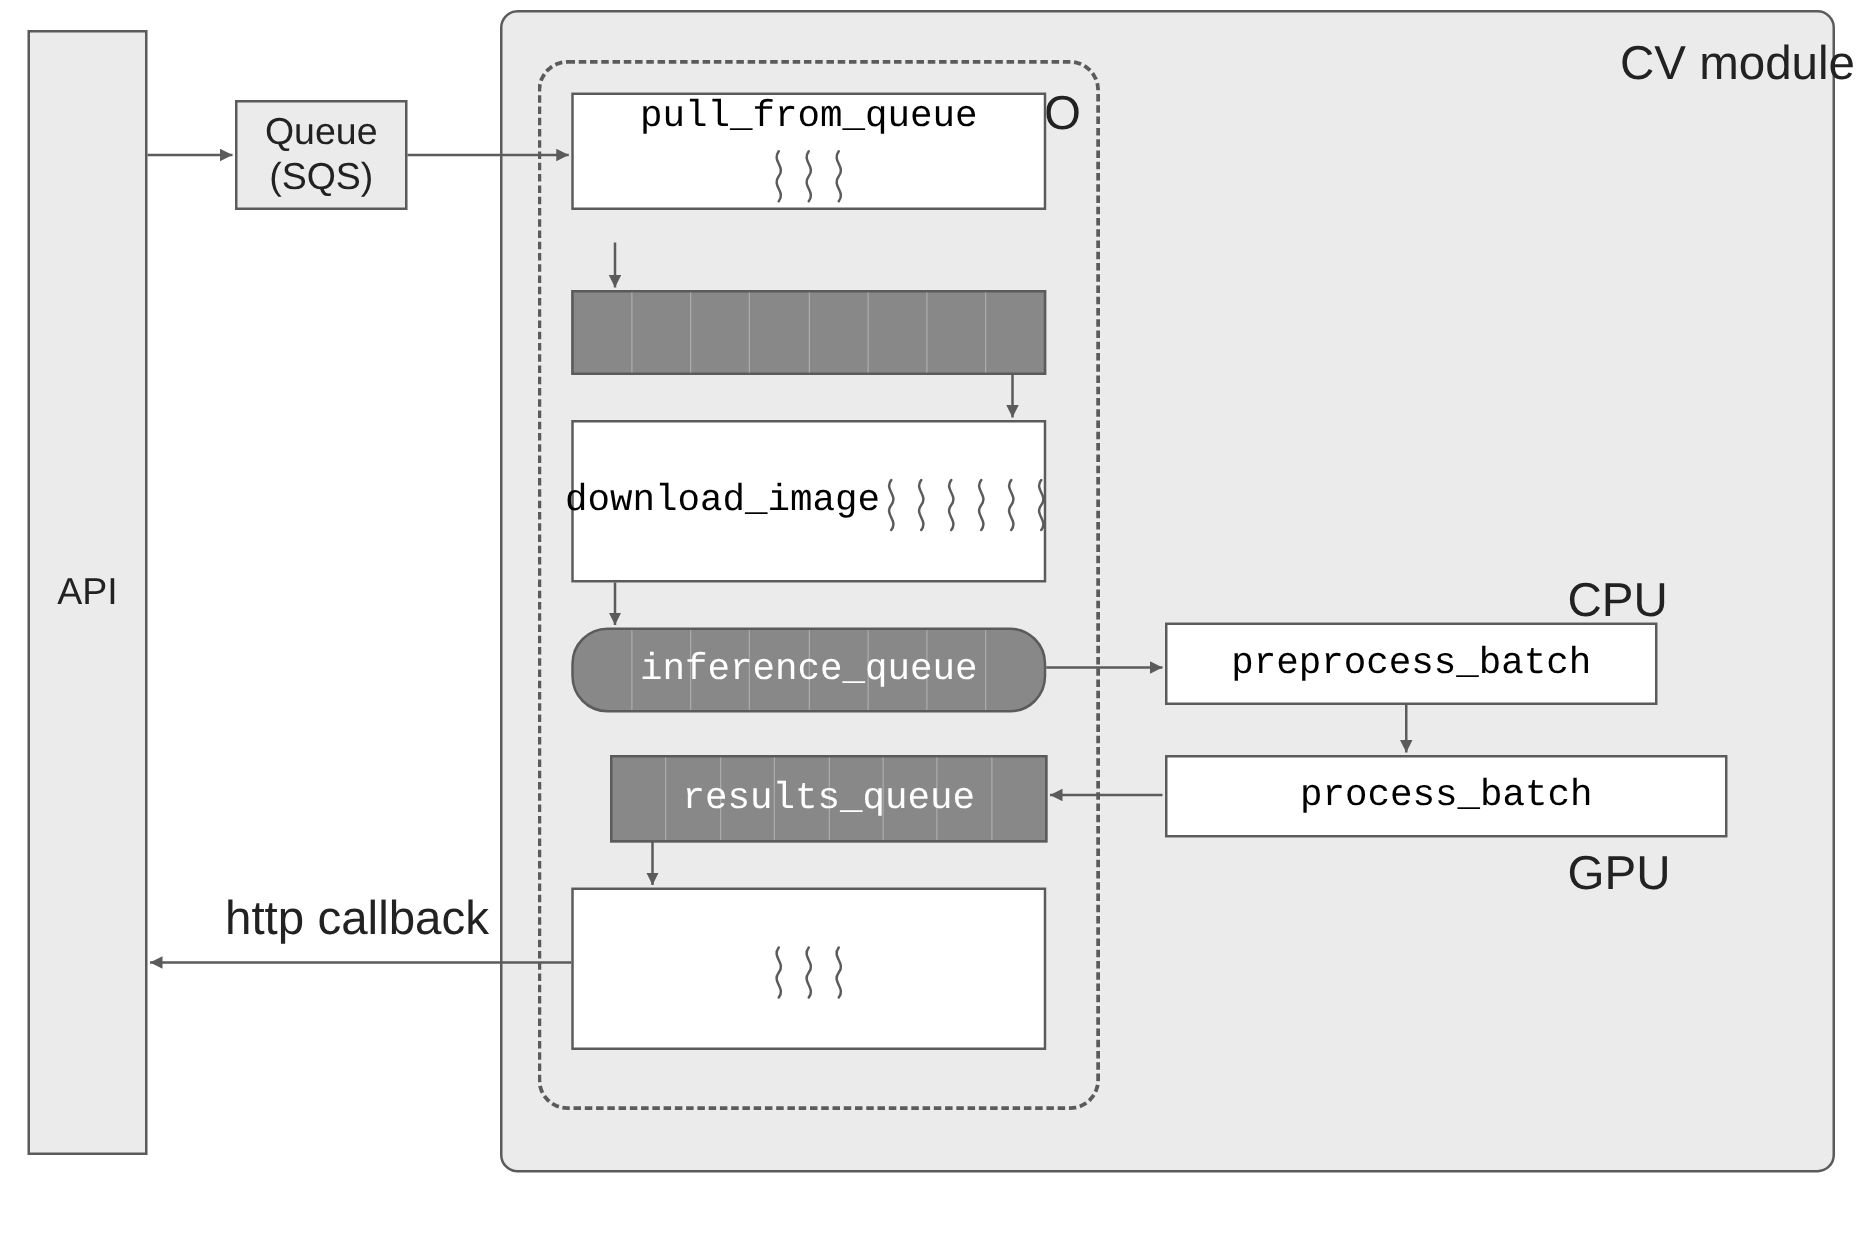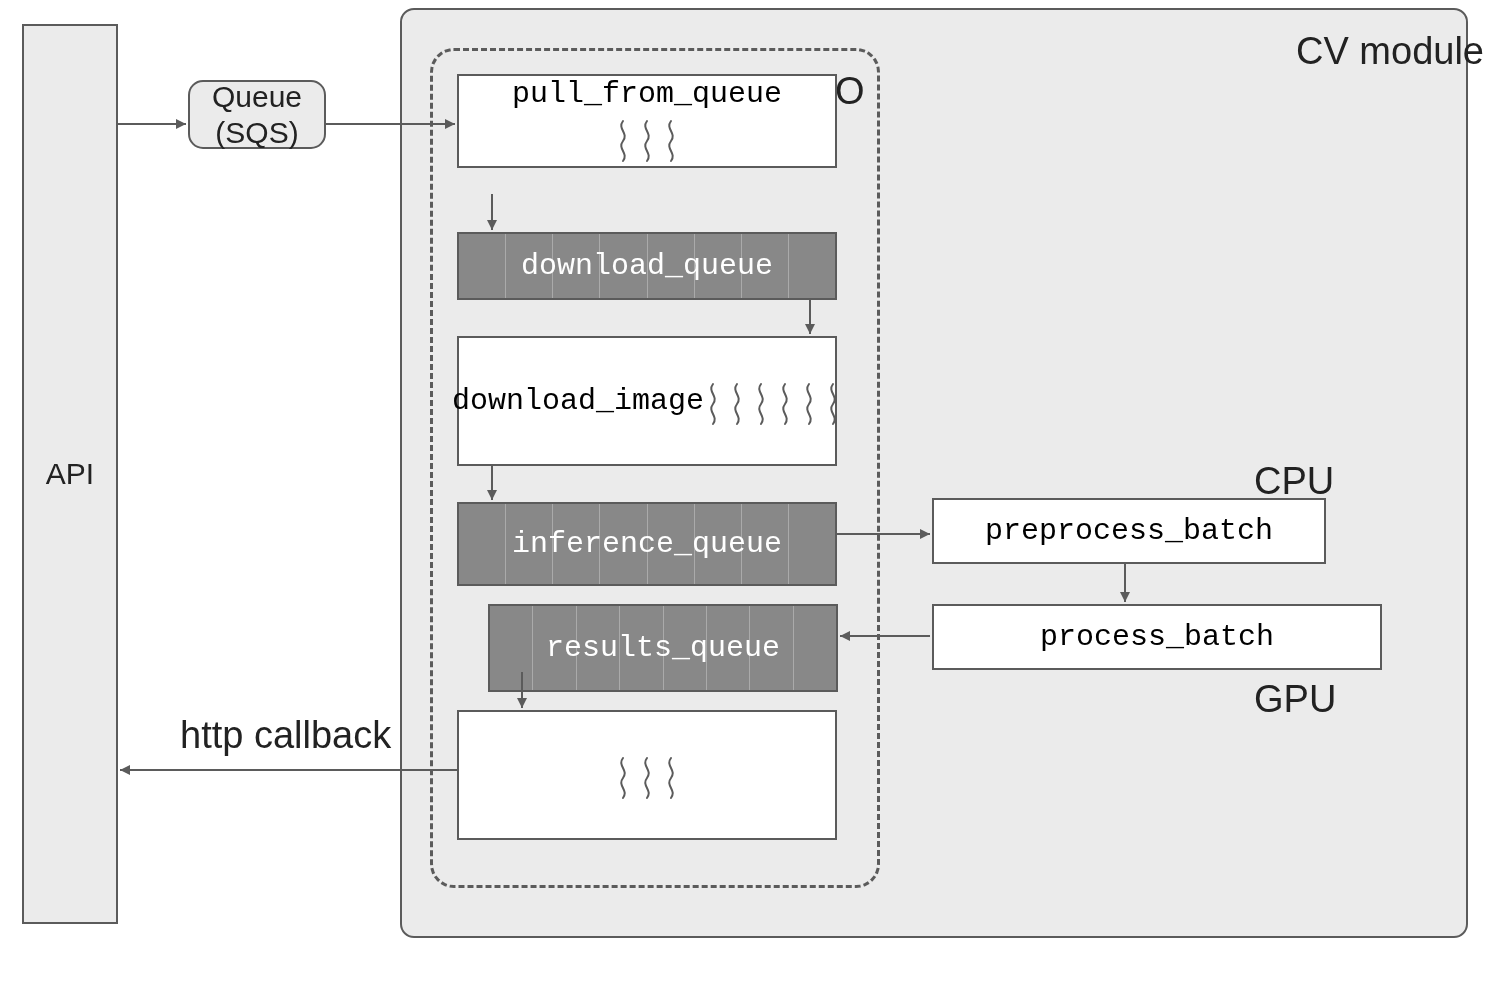--- a/index.html
+++ b/index.html
@@ -84,21 +84,21 @@
 </style>
 </head>
 <body>
 
 <div class="canvas">
 
   <div class="node box-outline" style="left:22px; top:24px; width:96px; height:900px;text-align:right;">
     <div class="lbl">API</div>
   </div>
 
-  <div class="node box-outline" style="left:188px; top:80px; width:138px; height:69px; flex-direction:column;border-radius:15px;">
+  <div class="node box-outline" style="left:188px; top:80px; width:138px; height:88px; flex-direction:column;">
     <div class="lbl">Queue</div>
     <div class="lbl">(SQS)</div>
   </div>
 
   <div class="node box-outline rounded" style="left:400px; top:8px; width:1068px; height:930px; align-items:flex-start; justify-content:flex-end;">
   </div>
   <div class="title-right" style="left:1296px; top:30px;">CV module</div>
 
   <div class="node dashed" style="left:430px; top:48px; width:450px; height:840px;"></div>
   <div class="title-right" style="left:814px; top:70px;">I/O</div>
@@ -122,21 +122,20 @@
     <div class="segments" id="seg-dlq">
         <span></span>
         <span></span>
         <span></span>
         <span></span>
         <span></span>
         <span></span>
         <span></span>
         <span></span>
       </div>
-    <div class="mono-white" style="position:relative;">download_queue</div>
   </div>
 
   <div class="node box-white" style="left:457px; top:336px; width:380px; height:130px; flex-direction:row;">
     <div class="mono">download_image</div>
     <div class="squiggle-row" id="sq-dl">
         <svg viewBox="0 0 18 46">
           <path d="M9 2 C 3 10, 15 14, 9 22 C 3 30, 15 34, 9 42" stroke="#5b5b5b" stroke-width="2" fill="none" stroke-linecap="round"></path>
         </svg>
         <svg viewBox="0 0 18 46">
           <path d="M9 2 C 3 10, 15 14, 9 22 C 3 30, 15 34, 9 42" stroke="#5b5b5b" stroke-width="2" fill="none" stroke-linecap="round"></path>
@@ -149,35 +148,35 @@
         </svg>
         <svg viewBox="0 0 18 46">
           <path d="M9 2 C 3 10, 15 14, 9 22 C 3 30, 15 34, 9 42" stroke="#5b5b5b" stroke-width="2" fill="none" stroke-linecap="round"></path>
         </svg>
         <svg viewBox="0 0 18 46">
           <path d="M9 2 C 3 10, 15 14, 9 22 C 3 30, 15 34, 9 42" stroke="#5b5b5b" stroke-width="2" fill="none" stroke-linecap="round"></path>
         </svg>
       </div>
   </div>
 
-  <div class="node box-gray" style="left:457px; top:502px; width:380px; height:84px;">
+  <div class="node box-gray" style="left:457px; top:502px; width:380px; height:68px;border-radius:29px;">
     <div class="segments" id="seg-infq">
         <span></span>
         <span></span>
         <span></span>
         <span></span>
         <span></span>
         <span></span>
         <span></span>
         <span></span>
       </div>
     <div class="mono-white" style="position:relative;">inference_queue</div>
   </div>
 
-  <div class="node box-gray" style="left:488px; top:604px; width:350px; height:88px;">
+  <div class="node box-gray" style="left:488px; top:604px; width:350px; height:70px;">
     <div class="segments" id="seg-resq">
         <span></span>
         <span></span>
         <span></span>
         <span></span>
         <span></span>
         <span></span>
         <span></span>
         <span></span>
       </div>

